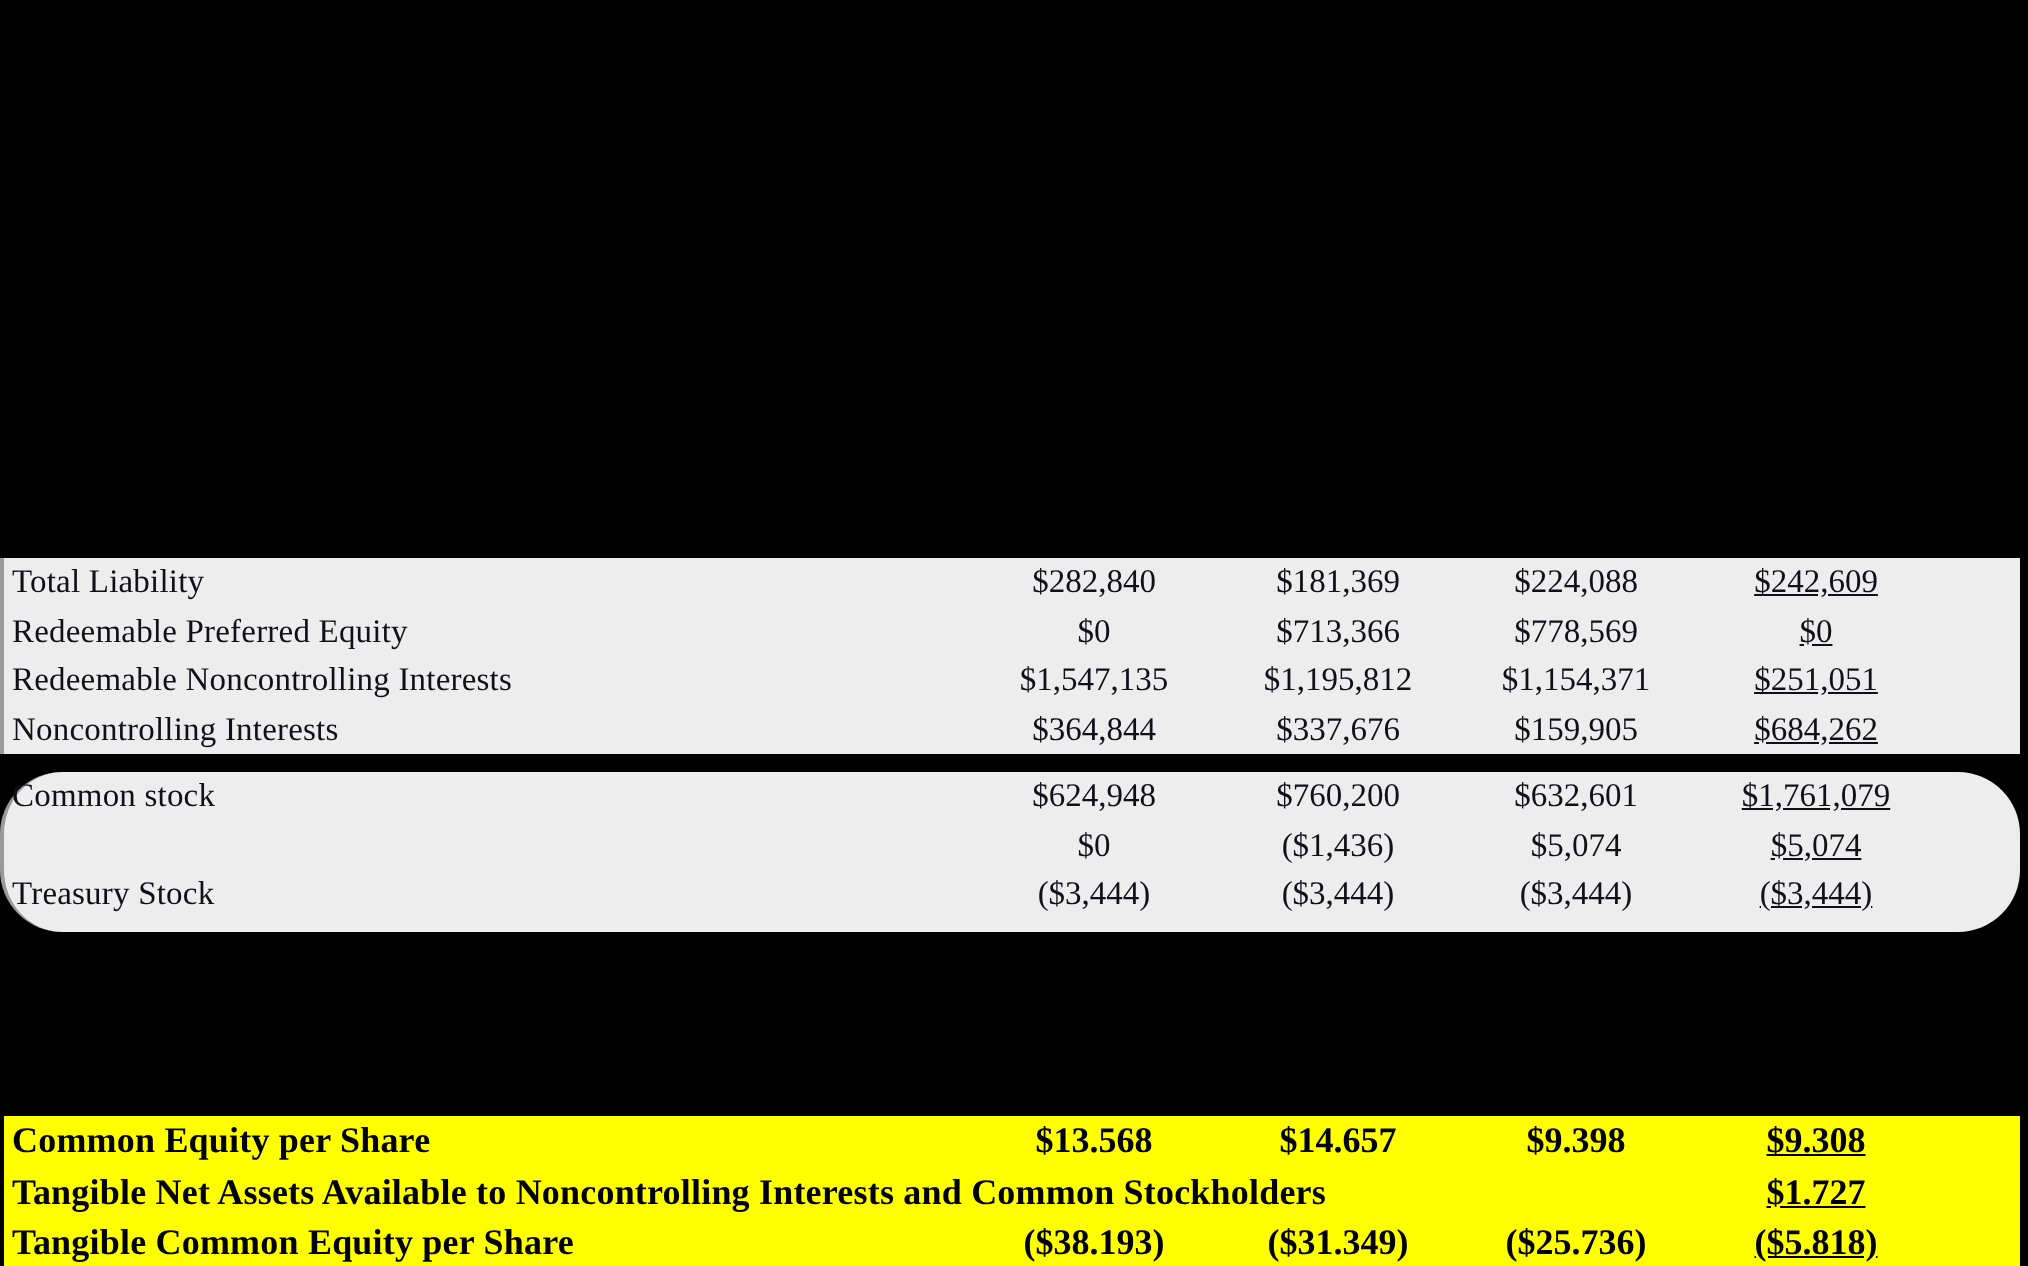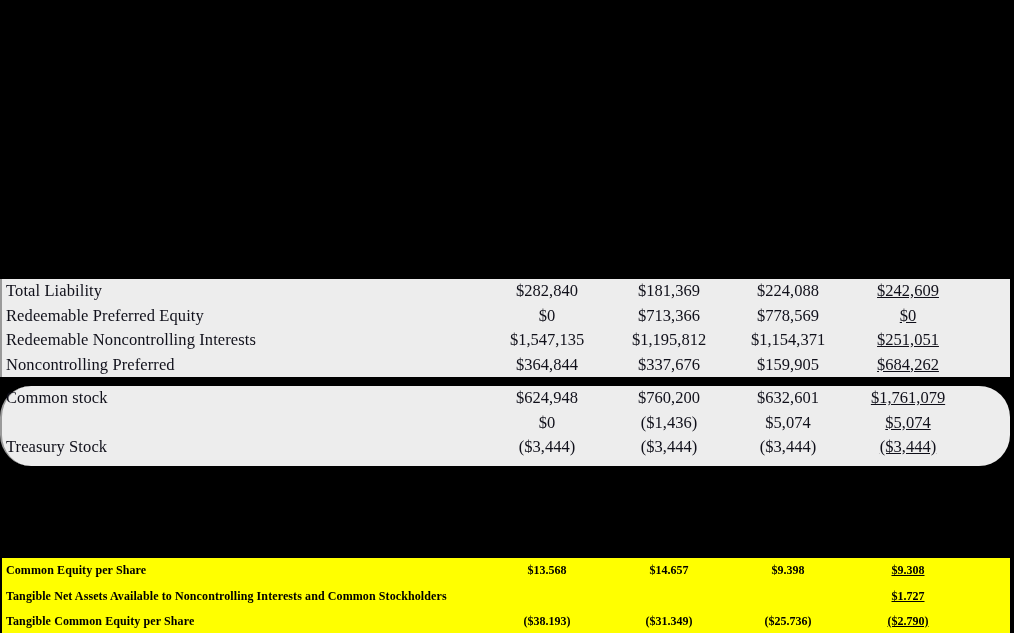--- a/index.html
+++ b/index.html
@@ -54,21 +54,21 @@
   }
   .c0 { left: 445px; width: 200px; }
   .c1 { left: 567px; width: 200px; }
   .c2 { left: 686px; width: 200px; }
   .c3 { left: 806px; width: 200px; text-decoration: underline; }
 
   .yellow .label,
   .yellow .val {
     font-weight: bold;
     color: #000000;
-    font-size: 12px;
+    font-size: 18px;
   }
   .yellow .row {
     height: 25.5px;
     line-height: 25.5px;
   }
 
   
   #block-liabilities { top: 279px; height: 98px; }
   #block-equity      { top: 386px; height: 80px; border-radius: 31px; }
   #block-pershare    { top: 558px; height: 78px; }
@@ -98,21 +98,21 @@
 
     <div class="row">
       <span class="label">Redeemable Noncontrolling Interests</span>
       <span class="val c0">$1,547,135</span>
       <span class="val c1">$1,195,812</span>
       <span class="val c2">$1,154,371</span>
       <span class="val c3">$251,051</span>
     </div>
 
     <div class="row">
-      <span class="label">Noncontrolling Preferred</span>
+      <span class="label">Noncontrolling Interests</span>
       <span class="val c0">$364,844</span>
       <span class="val c1">$337,676</span>
       <span class="val c2">$159,905</span>
       <span class="val c3">$684,262</span>
     </div>
 
   </div>
 
   <div class="block" id="block-equity">
 
@@ -157,18 +157,18 @@
       <span class="val c1"></span>
       <span class="val c2"></span>
       <span class="val c3">$1.727</span>
     </div>
 
     <div class="row">
       <span class="label">Tangible Common Equity per Share</span>
       <span class="val c0">($38.193)</span>
       <span class="val c1">($31.349)</span>
       <span class="val c2">($25.736)</span>
-      <span class="val c3">($2.790)</span>
+      <span class="val c3">($5.818)</span>
     </div>
 
   </div>
 
 </div>
 
 </body></html>

